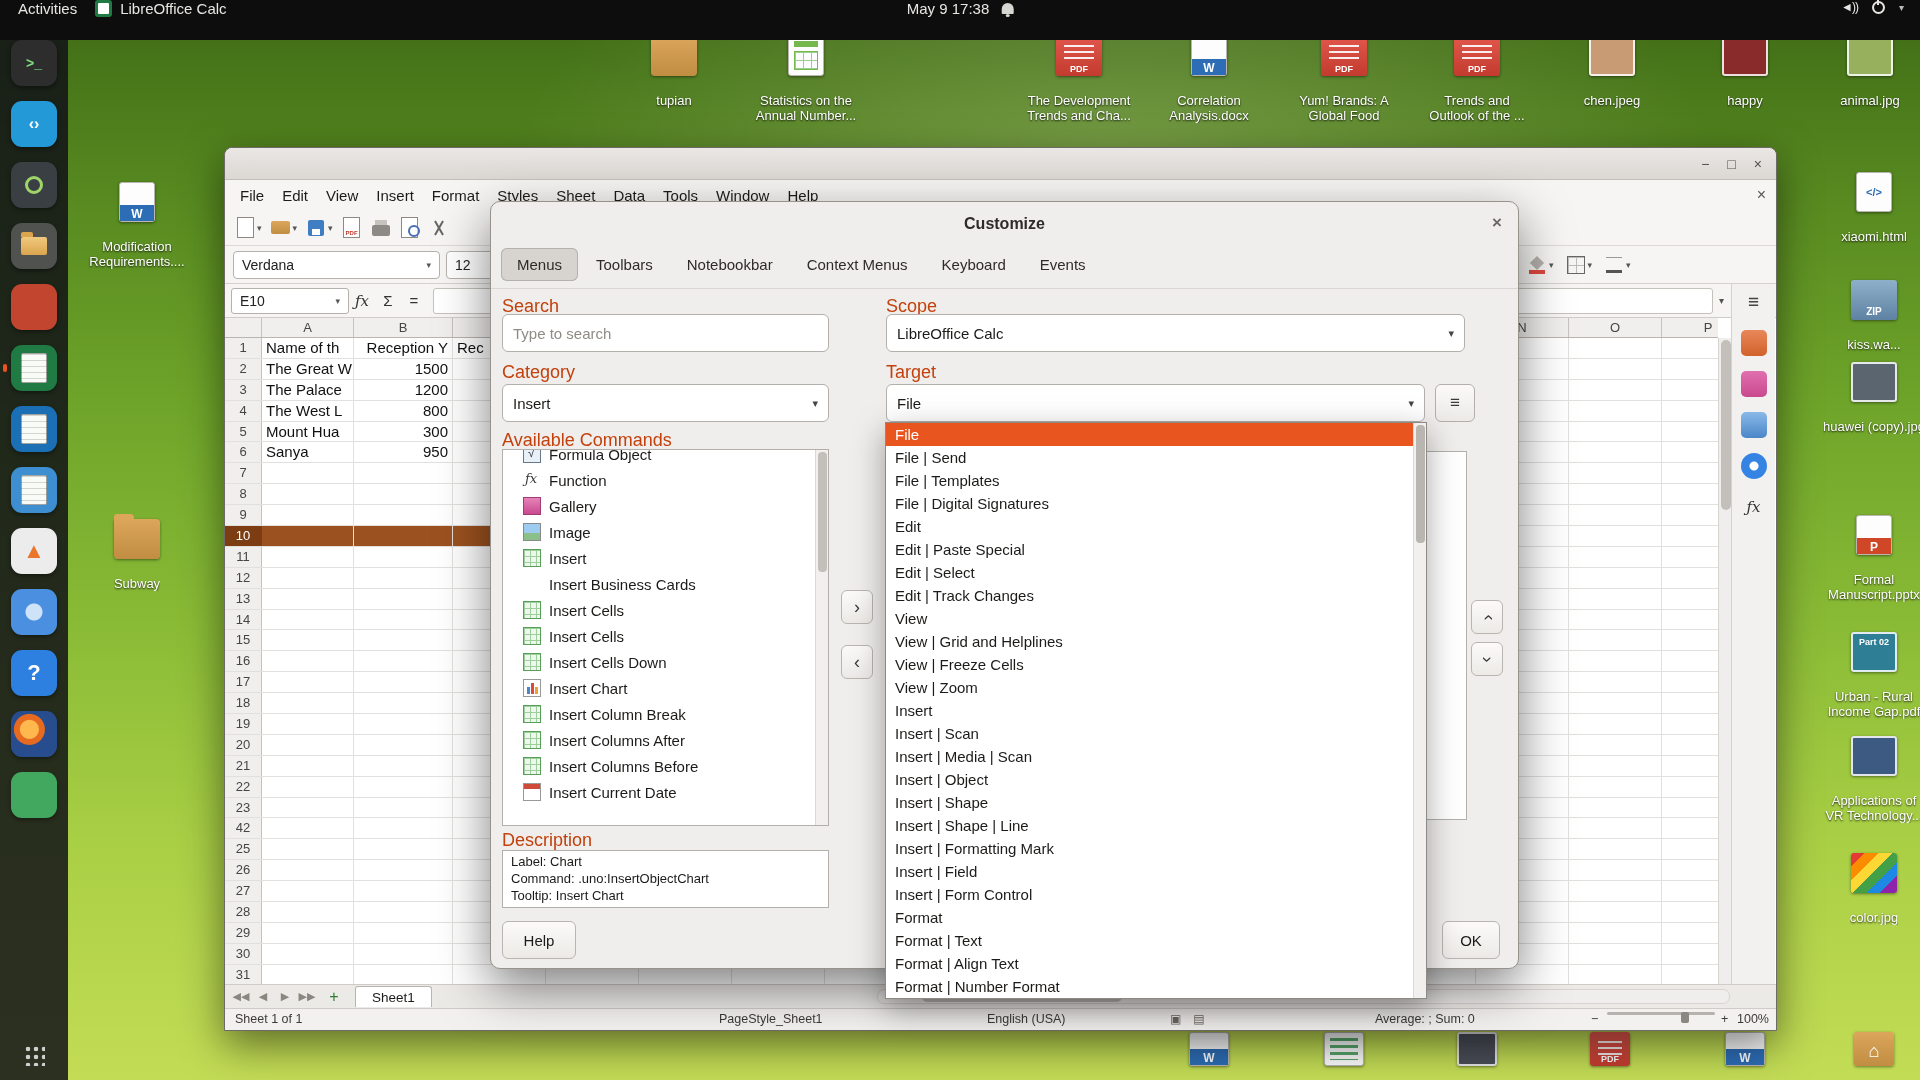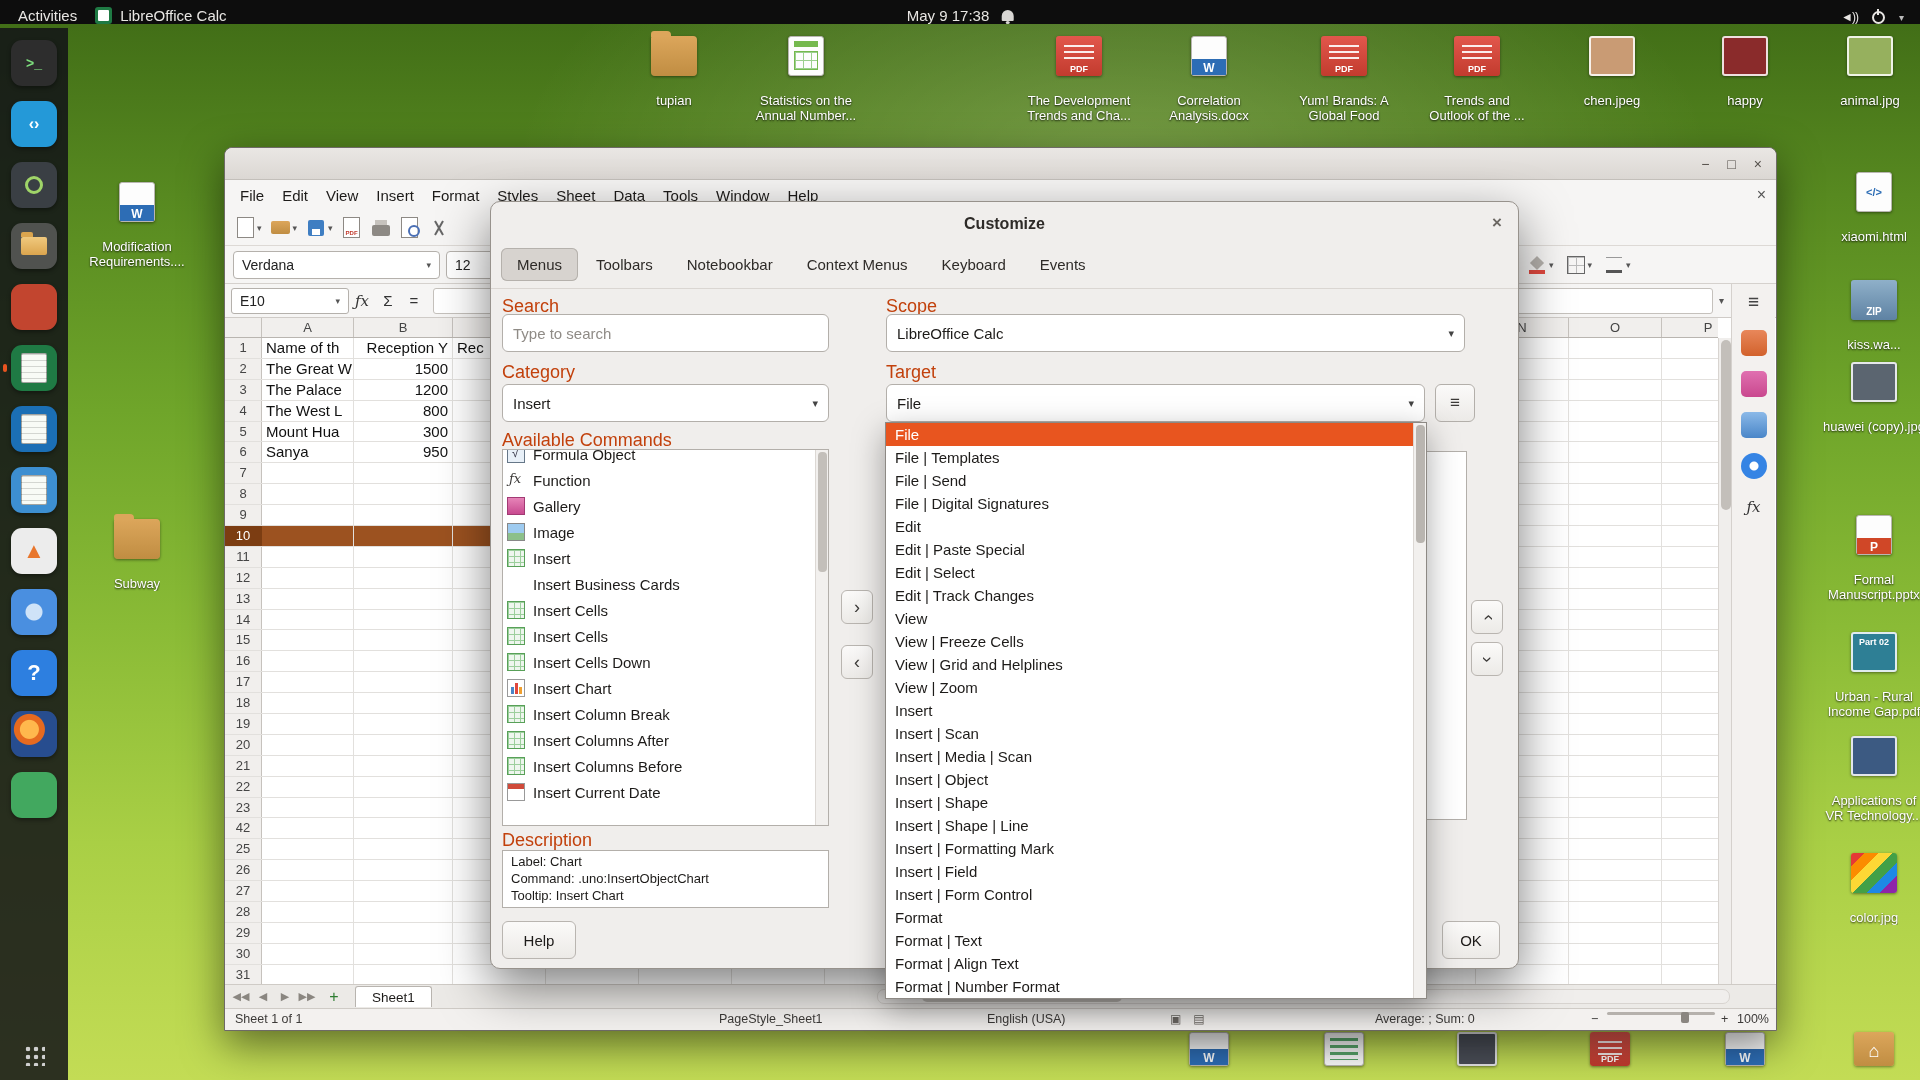--- a/index.html
+++ b/index.html
@@ -3,21 +3,21 @@
 <meta charset="utf-8">
 <style>
   *{box-sizing:border-box;margin:0;padding:0}
   html,body{background:#111}
   body{font-family:"Liberation Sans",sans-serif}
   .screen{position:relative;width:1920px;height:1080px;overflow:hidden;background:
     radial-gradient(ellipse 1000px 520px at 58% 16%, rgba(255,255,215,.22), transparent 60%),
     linear-gradient(180deg,#3f6b16 0%, #578920 18%, #6fa52a 38%, #8abb36 58%, #a9cf45 78%, #c3dc55 100%)}
 
   
-  .topbar{position:absolute;top:0;left:0;right:0;height:24px;background:#0d0d0d;color:#e8e6e3;display:flex;align-items:flex-end;font-size:15px;z-index:60}
+  .topbar{position:absolute;top:0;left:0;right:0;height:40px;background:#0d0d0d;color:#e8e6e3;display:flex;align-items:flex-start;font-size:15px;z-index:60}
   .tb-activities{padding:0 18px}
   .tb-app{display:flex;gap:8px;align-items:center}
   .tb-appicon{width:17px;height:17px;background:#1f7a44;border-radius:3px;position:relative}
   .tb-appicon::after{content:"";position:absolute;inset:3px;background:#fff;border-radius:1px}
   .tb-center{position:absolute;left:50%;transform:translateX(-50%);display:flex;gap:12px;align-items:center}
   .bell{width:12px;height:11px;background:#d8d6d3;border-radius:6px 6px 1px 1px;position:relative}
   .bell::after{content:"";position:absolute;left:4px;bottom:-3px;width:4px;height:3px;background:#d8d6d3;border-radius:50%}
   .tb-right{margin-left:auto;display:flex;gap:14px;padding-right:16px;align-items:center}
   .vol{font-size:12px;letter-spacing:-1px}
   .pwr{width:13px;height:13px;border:2px solid #e8e6e3;border-radius:50%;position:relative}
@@ -188,21 +188,21 @@
   .searchin{position:absolute;left:11px;top:112px;width:327px;height:38px;border:1px solid #b3afaa;border-radius:6px;padding:0 10px;font-size:15px;background:#fff;color:#222;font-family:"Liberation Sans",sans-serif}
   .searchin::placeholder{color:#8f8b86}
   .selbox{position:absolute;background:#fff;border:1px solid #b3afaa;border-radius:6px;font-size:15px;color:#1d1b19;display:flex;align-items:center;padding:0 10px}
   .selbox .dd{margin-left:auto;font-size:11px;color:#444}
   .catbox{left:11px;top:182px;width:327px;height:38px}
   .scopebox{left:395px;top:112px;width:579px;height:38px}
   .targetbox{left:395px;top:182px;width:539px;height:38px}
   .menubtn{position:absolute;left:944px;top:182px;width:40px;height:38px;border:1px solid #b3afaa;border-radius:6px;background:linear-gradient(#fbfaf9,#eceae7);display:flex;align-items:center;justify-content:center;font-size:17px;color:#3c3a38}
   .cmdlist{position:absolute;left:11px;top:247px;width:327px;height:377px;background:#fff;border:1px solid #b3afaa;overflow:hidden}
   .cmdinner{margin-top:-9px}
-  .cmd{display:flex;align-items:center;gap:8px;height:26px;padding:0 4px;font-size:15px;color:#1d1b19;white-space:nowrap}
+  .cmd{display:flex;align-items:center;gap:8px;height:26px;padding:0 20px;font-size:15px;color:#1d1b19;white-space:nowrap}
   .cicon{width:18px;height:18px;flex:none;position:relative}
   .cmd[data-icon="grid"] .cicon{background:#eef6ee;border:1px solid #58a058;background-image:linear-gradient(#9ccf9c 1px,transparent 1px),linear-gradient(90deg,#9ccf9c 1px,transparent 1px);background-size:6px 6px}
   .cmd[data-icon="chart"] .cicon{background:#fff;border:1px solid #999}
   .cmd[data-icon="chart"] .cicon::before{content:"";position:absolute;left:3px;bottom:2px;width:3px;height:7px;background:#4a86c8;box-shadow:8px 0 0 #f0a030}
   .cmd[data-icon="chart"] .cicon::after{content:"";position:absolute;left:7px;bottom:2px;width:3px;height:11px;background:#e0483e}
   .cmd[data-icon="fx"] .cicon::after{content:"ƒx";font-family:"DejaVu Serif",serif;font-style:italic;font-size:13px;color:#3c3a38;position:absolute;top:0;left:2px}
   .cmd[data-icon="gallery"] .cicon{background:linear-gradient(#e684b8,#c84a90);border:1px solid #a23a74}
   .cmd[data-icon="image"] .cicon{background:linear-gradient(#9ecbf0 0 55%,#8cc08a 55%);border:1px solid #888}
   .cmd[data-icon="obj"] .cicon{background:#e8f0f8;border:1px solid #667788}
   .cmd[data-icon="obj"] .cicon::after{content:"√";position:absolute;top:0;left:4px;font-size:12px;color:#334}
@@ -1046,30 +1046,30 @@
       </span>
     <span class="btn okbtn">OK</span>
   </div>
 
   <div class="popup">
 
     <div class="popscroll">
         <div class="popthumb"></div>
       </div>
   <div class="opt selected">File</div>
+      <div class="opt">File | Send</div>
       <div class="opt">File | Templates</div>
-      <div class="opt">File | Send</div>
       <div class="opt">File | Digital Signatures</div>
       <div class="opt">Edit</div>
       <div class="opt">Edit | Paste Special</div>
       <div class="opt">Edit | Select</div>
       <div class="opt">Edit | Track Changes</div>
       <div class="opt">View</div>
+      <div class="opt">View | Grid and Helplines</div>
       <div class="opt">View | Freeze Cells</div>
-      <div class="opt">View | Grid and Helplines</div>
       <div class="opt">View | Zoom</div>
       <div class="opt">Insert</div>
       <div class="opt">Insert | Scan</div>
       <div class="opt">Insert | Media | Scan</div>
       <div class="opt">Insert | Object</div>
       <div class="opt">Insert | Shape</div>
       <div class="opt">Insert | Shape | Line</div>
       <div class="opt">Insert | Formatting Mark</div>
       <div class="opt">Insert | Field</div>
       <div class="opt">Insert | Form Control</div>

